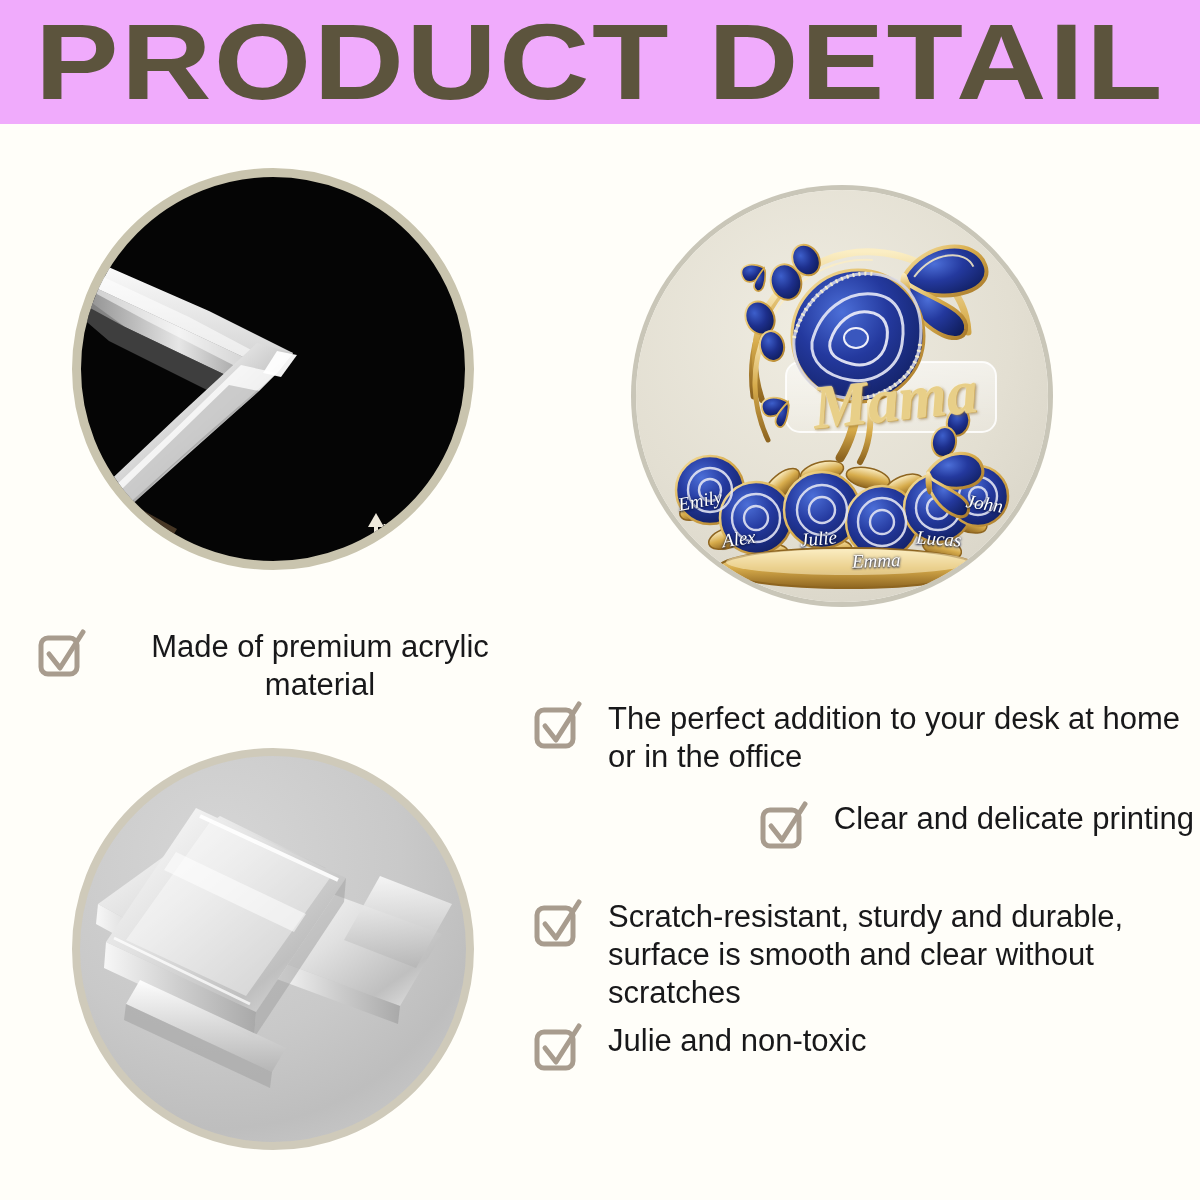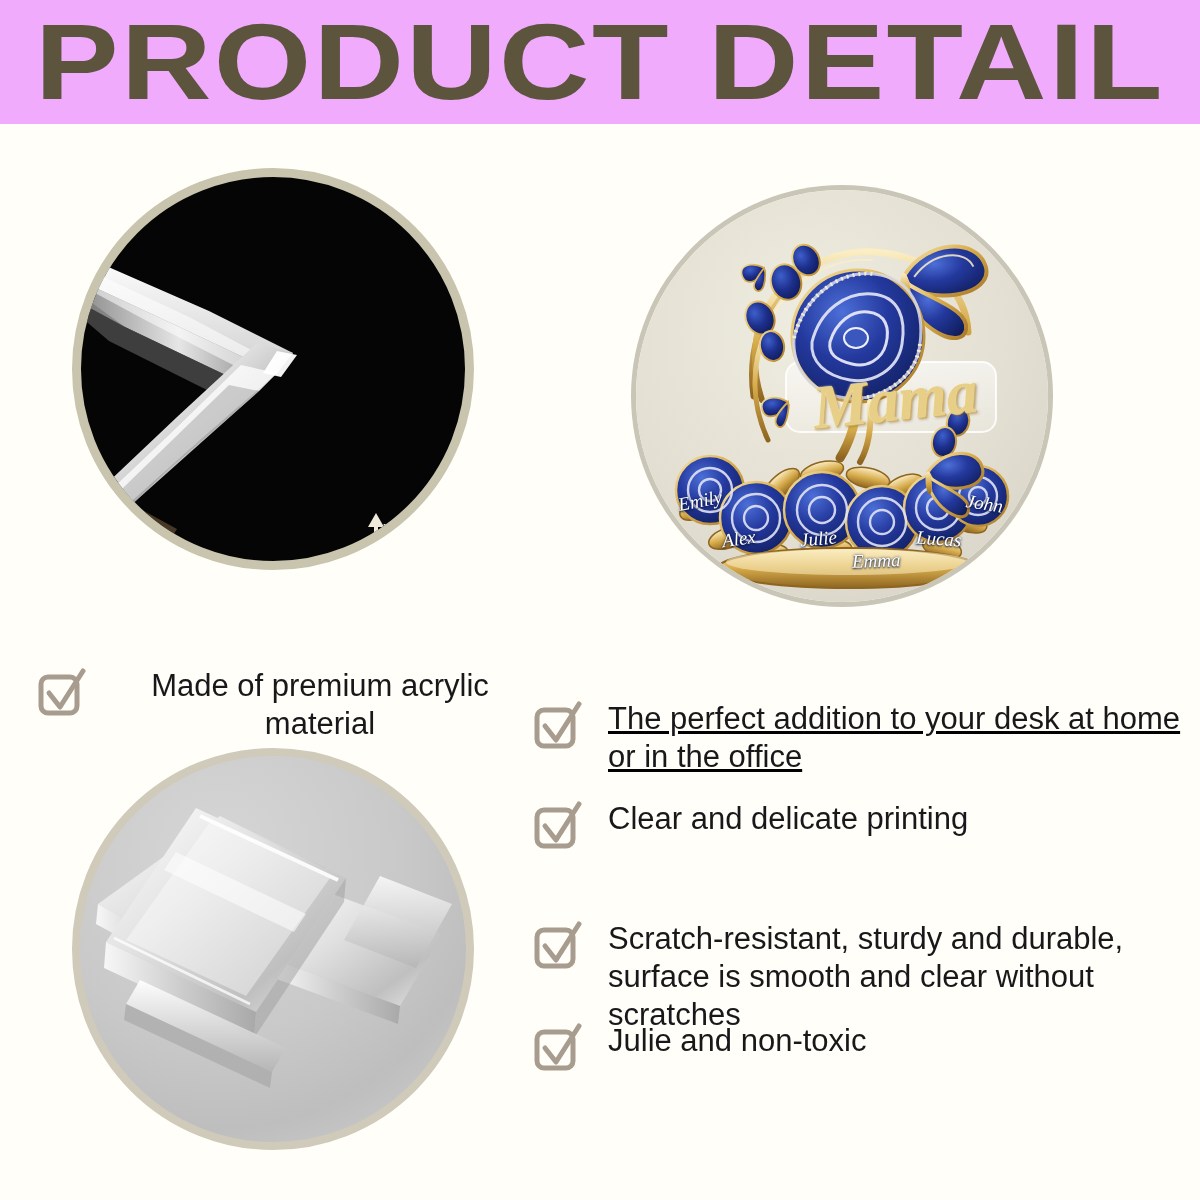--- a/index.html
+++ b/index.html
@@ -90,26 +90,26 @@
   .bullet{position:absolute;display:flex;align-items:flex-start;}
   .checkbox{flex:0 0 auto;width:48px;height:48px;position:relative;margin-top:2px;}
   .checkbox svg{display:block;width:48px;height:48px;overflow:visible;}
   .bullet-text{
     color:#18181A;
     font-size:31px;
     line-height:38px;
     font-family:"Liberation Sans","DejaVu Sans",sans-serif;
   }
 
-  #bullet-material{left:38px;top:628px;width:520px;margin-top:39px;}
+  #bullet-material{left:38px;top:628px;width:520px;}
   #bullet-material .bullet-text{margin-left:24px;text-align:center;width:420px;}
 
-  #bullet-desk{left:534px;top:700px;width:660px;text-decoration:underline;}
-  #bullet-printing{left:534px;top:800px;width:660px;}
-  #bullet-scratch{left:534px;top:920px;width:660px;}
+  #bullet-desk{left:534px;top:700px;width:660px;}
+  #bullet-printing{left:534px;top:800px;width:660px;justify-content:flex-end;}
+  #bullet-scratch{left:534px;top:898px;width:660px;}
   #bullet-safe{left:534px;top:1022px;width:660px;}
   #bullet-desk .bullet-text,
   #bullet-printing .bullet-text,
   #bullet-scratch .bullet-text,
   #bullet-safe .bullet-text{margin-left:26px;}
 </style>
 </head>
 <body>
 
 <div id="header-band">

